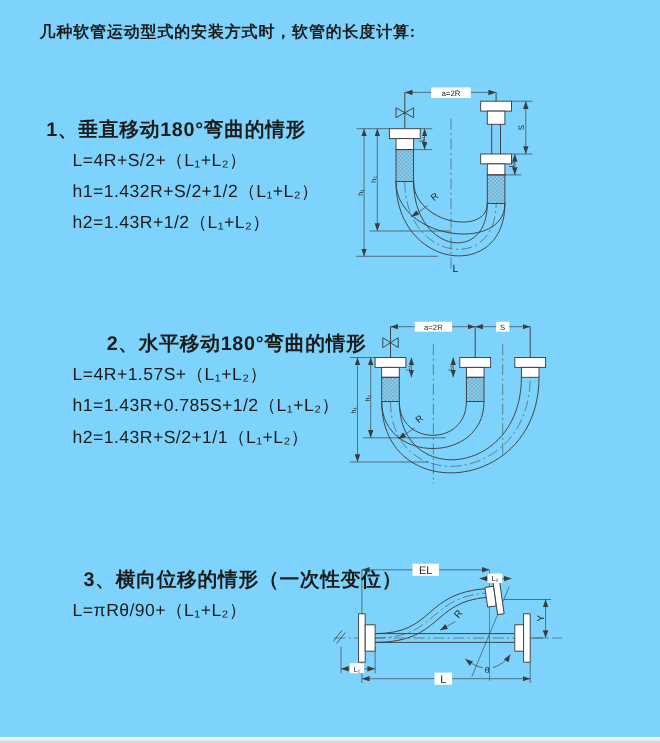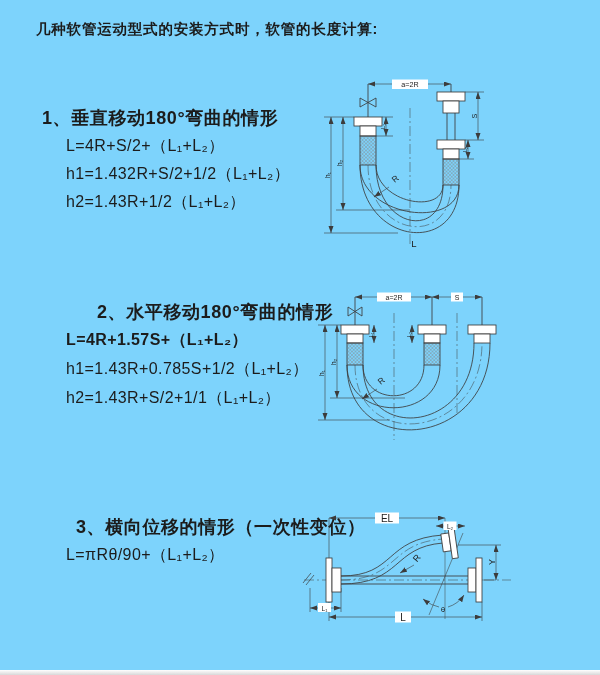--- a/index.html
+++ b/index.html
@@ -24,21 +24,21 @@
 <div class="page">
 
   <div class="abs title" style="left:36px;top:20px;">几种软管运动型式的安装方式时，软管的长度计算:</div>
 
   <div class="abs heading" style="left:42px;top:106px;">1、垂直移动180°弯曲的情形</div>
   <div class="abs formula" style="left:66px;top:136px;">L=4R+S/2+（L₁+L₂）</div>
   <div class="abs formula" style="left:66px;top:164px;">h1=1.432R+S/2+1/2（L₁+L₂）</div>
   <div class="abs formula" style="left:66px;top:192px;">h2=1.43R+1/2（L₁+L₂）</div>
 
   <div class="abs heading" style="left:54px;top:300px;margin-left:43px;">2、水平移动180°弯曲的情形</div>
-  <div class="abs formula" style="left:66px;top:330px;font-weight:bold;">L=4R+1.57S+（L₁+L₂）</div>
+  <div class="abs formula" style="left:66px;top:330px;">L=4R+1.57S+（L₁+L₂）</div>
   <div class="abs formula" style="left:66px;top:359px;">h1=1.43R+0.785S+1/2（L₁+L₂）</div>
   <div class="abs formula" style="left:66px;top:388px;">h2=1.43R+S/2+1/1（L₁+L₂）</div>
 
   <div class="abs heading" style="left:42px;top:515px;margin-left:34px;">3、横向位移的情形（一次性变位）</div>
   <div class="abs formula" style="left:66px;top:545px;">L=πRθ/90+（L₁+L₂）</div>
 
   <svg class="diag" style="left:310px;top:70px;width:285px;height:195px" viewBox="0 0 285 195">
     <defs>
       <marker id="ar1" orient="auto-start-reverse" markerUnits="userSpaceOnUse" markerWidth="9" markerHeight="7" refX="7" refY="2.5">
         <path d="M0,0 L7,2.5 L0,5 Z" fill="#3c3c3c"></path>

